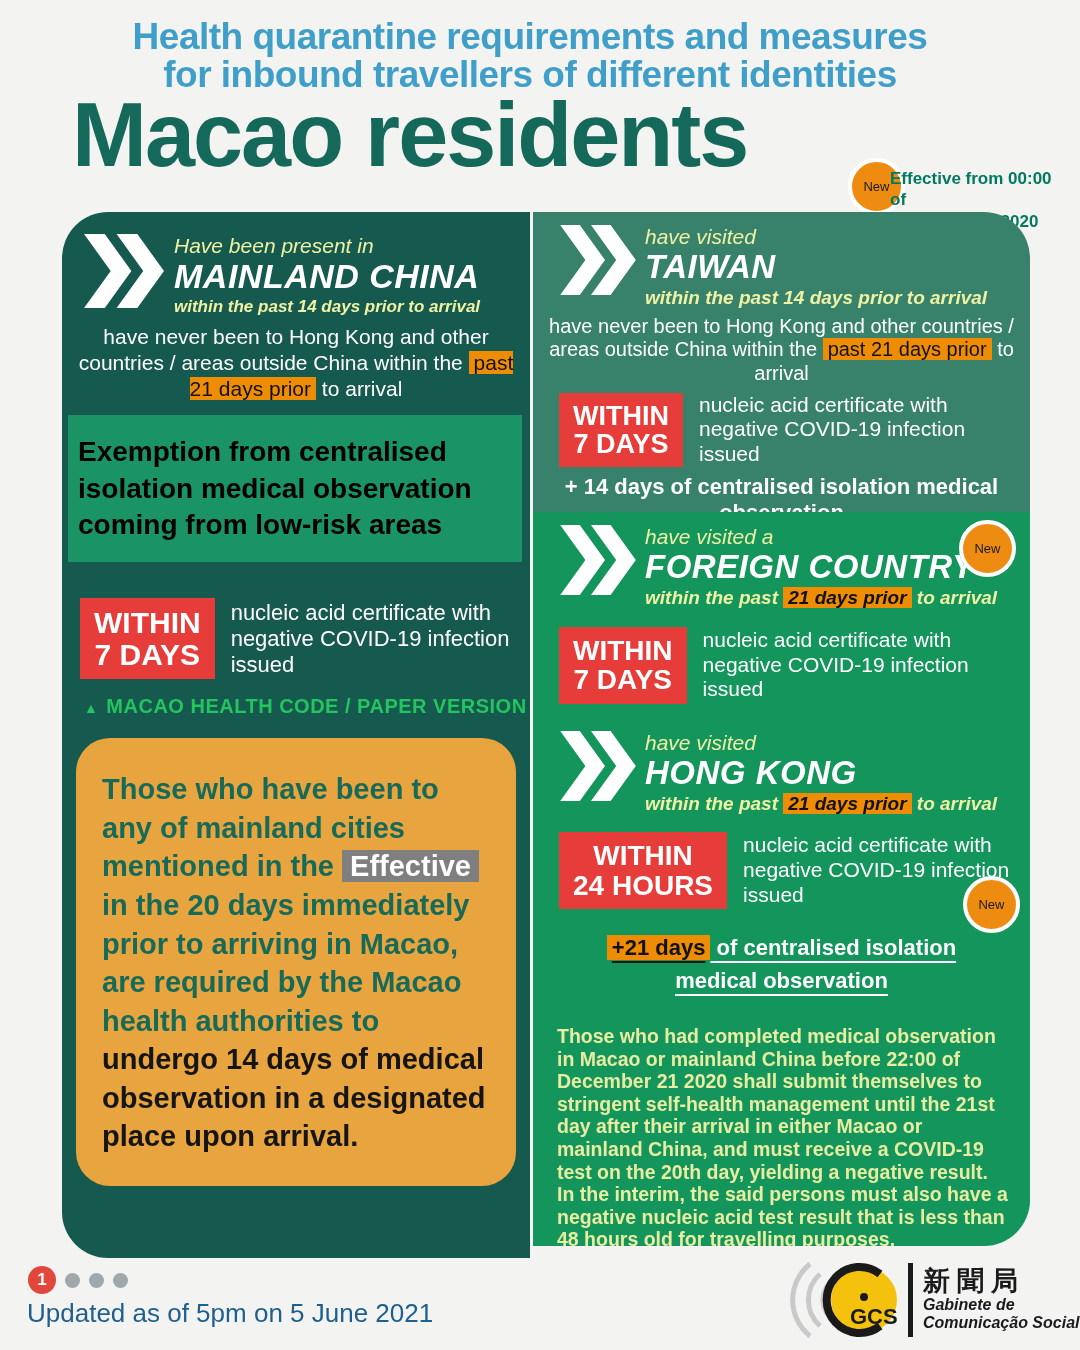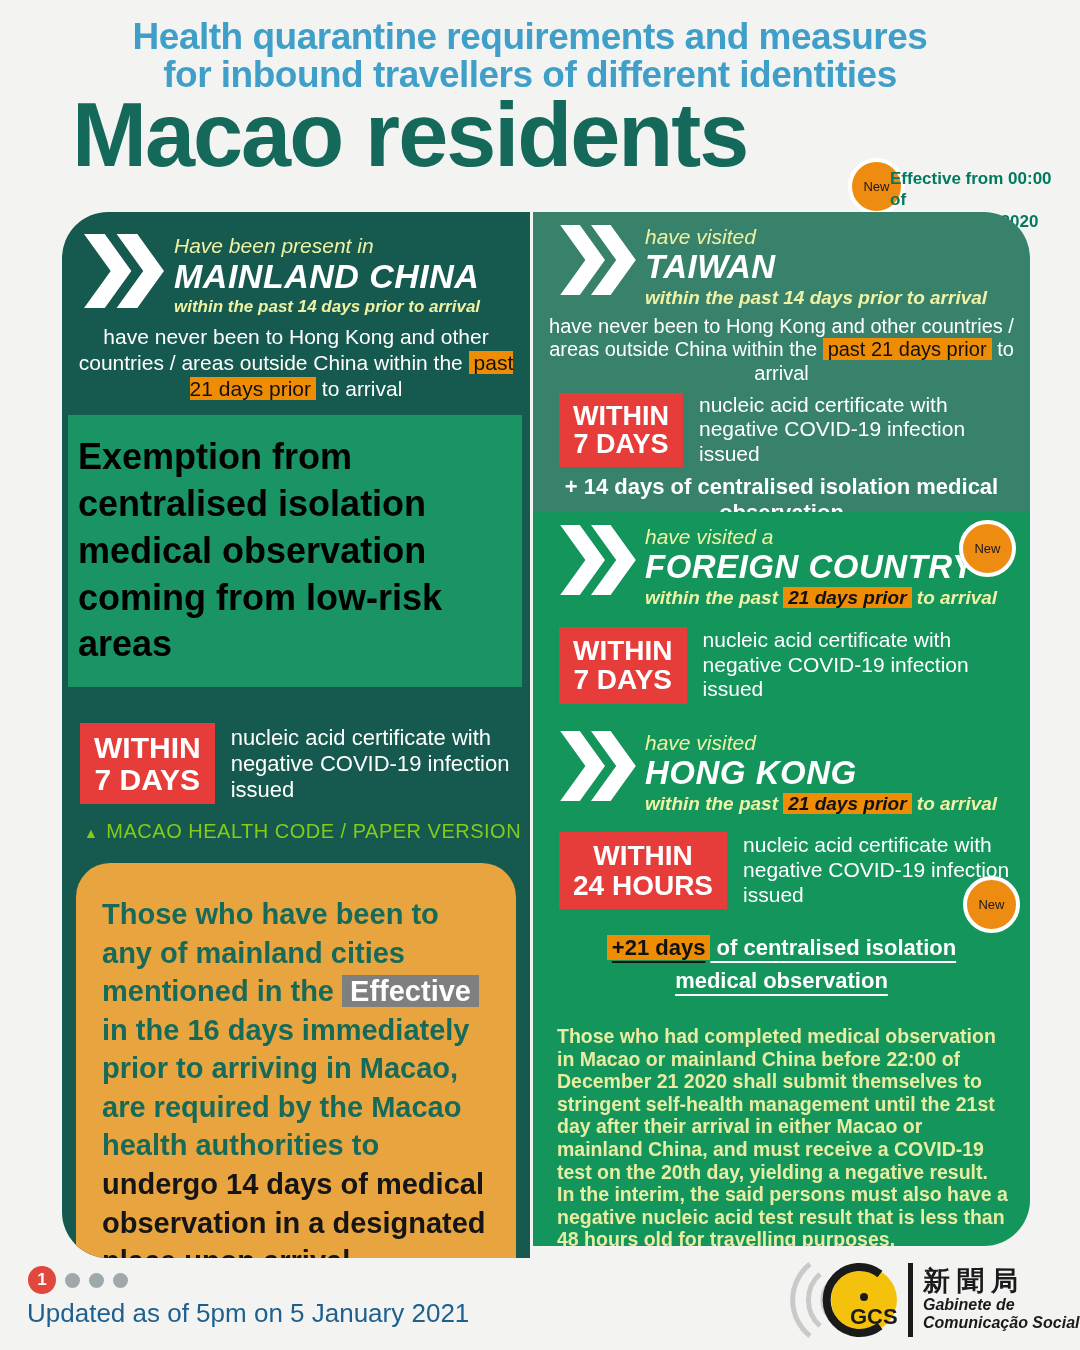--- a/index.html
+++ b/index.html
@@ -67,27 +67,27 @@
     background:#e73d3a;color:#fff;font-weight:bold;text-align:center;
     padding:9px 14px;line-height:1.05;flex:0 0 auto;
   }
   .red-badge span{display:block;}
   .req{color:#fff;font-size:22px;line-height:1.18;padding-left:16px;}
 
   
   .left-panel .head-row{padding:22px 14px 0 20px;}
   .exemption-box{
     margin:14px 8px 0 6px;background:#1b9465;color:#000;
-    font-weight:bold;font-size:36px;line-height:1.3;
+    font-weight:bold;font-size:28px;line-height:1.3;
     padding:19px 12px 19px 10px;
   }
   .left-panel .within-row{margin:36px 14px 0 18px;}
   .left-panel .red-badge{font-size:30px;}
   .health-code{
-    margin:16px 0 0 22px;color:#84cc16;font-weight:normal;font-size:20px;
+    margin:16px 0 0 22px;color:#22c55e;font-weight:bold;font-size:20px;
     letter-spacing:0.5px;
   }
   .tri{font-size:14px;margin-right:8px;}
   .orange-box{
     margin:20px 14px 0 14px;background:#e8a43e;border-radius:34px;
     padding:32px 22px 30px 26px;
     color:#186a58;font-weight:bold;font-size:29px;line-height:1.33;
   }
   .attach{background:#7f7f7f;color:#fff;padding:0 8px;}
   .black-part{color:#151515;font-weight:600;}
@@ -171,21 +171,21 @@
     <div class="note"><span>have never been to Hong Kong and other countries / areas outside China within the </span><span class="hl-orange">past 21 days prior</span><span> to arrival</span></div>
     <div class="exemption-box">Exemption from centralised isolation medical observation coming from low-risk areas</div>
     <div class="within-row">
       <div class="red-badge">
         <span>WITHIN</span>
         <span>7 DAYS</span>
       </div>
       <div class="req">nucleic acid certificate with negative COVID-19 infection issued</div>
     </div>
     <div class="health-code"><span class="tri">▲</span><span>MACAO HEALTH CODE / PAPER VERSION</span></div>
-    <div class="orange-box"><span>Those who have been to any of mainland cities mentioned in the </span><span class="attach">Effective</span><span> in the 16 days immediately prior to arriving in Macao, are required by the Macao health authorities to </span><span class="black-part">undergo 14 days of medical observation in a designated place upon arrival.</span></div>
+    <div class="orange-box"><span>Those who have been to any of mainland cities mentioned in the </span><span class="attach">Effective</span><span> in the 20 days immediately prior to arriving in Macao, are required by the Macao health authorities to </span><span class="black-part">undergo 14 days of medical observation in a designated place upon arrival.</span></div>
   </div>
 
   <div class="taiwan-panel">
     <div class="head-row">
       <svg class="chev" viewBox="0 0 108 100" width="78" height="70" fill="#ffffff" aria-hidden="true">
         <polygon points="0,0 28,0 64,50 28,100 0,100 36,50"></polygon>
         <polygon points="44,0 72,0 108,50 72,100 44,100 80,50"></polygon>
       </svg>
       <div class="head-text">
         <div class="intro">have visited</div>
@@ -253,21 +253,21 @@
 
     <div class="footnote">Those who had completed medical observation in Macao or mainland China before 22:00 of December 21 2020 shall submit themselves to stringent self-health management until the 21st day after their arrival in either Macao or mainland China, and must receive a COVID-19 test on the 20th day, yielding a negative result. In the interim, the said persons must also have a negative nucleic acid test result that is less than 48 hours old for travelling purposes.</div>
   </div>
 
   <div class="page-dots">
     <span class="pnum">1</span>
     <span class="dot"></span>
     <span class="dot"></span>
     <span class="dot"></span>
   </div>
-  <div class="updated">Updated as of 5pm on 5 January 2021</div>
+  <div class="updated">Updated as of 5pm on 5 June 2021</div>
 
   <div class="gcs-logo">
     <svg width="116" height="88" viewBox="0 0 116 88" aria-hidden="true">
       <g stroke="#c9c9c9" stroke-width="5" fill="none">
         <path d="M22 8 A46 46 0 0 0 22 80"></path>
         <path d="M32 18 A35 35 0 0 0 32 70"></path>
         <path d="M41 28 A24 24 0 0 0 41 60"></path>
       </g>
       <circle cx="76" cy="44" r="33" fill="#f4c20d"></circle>
       <path d="M92 18 A33 33 0 1 0 92 70" stroke="#1a1a1a" stroke-width="8" fill="none"></path>

